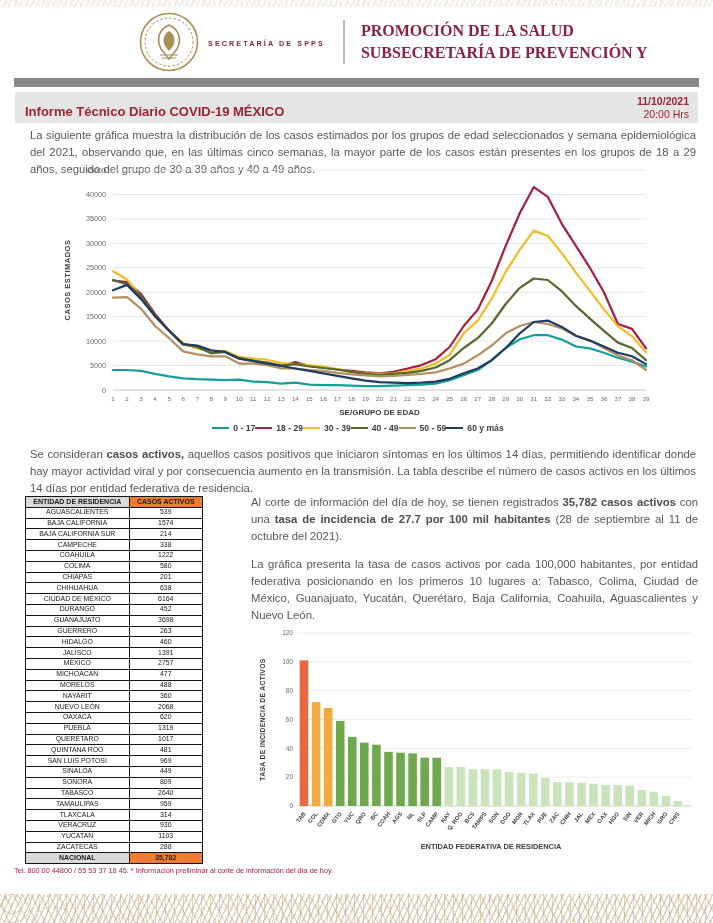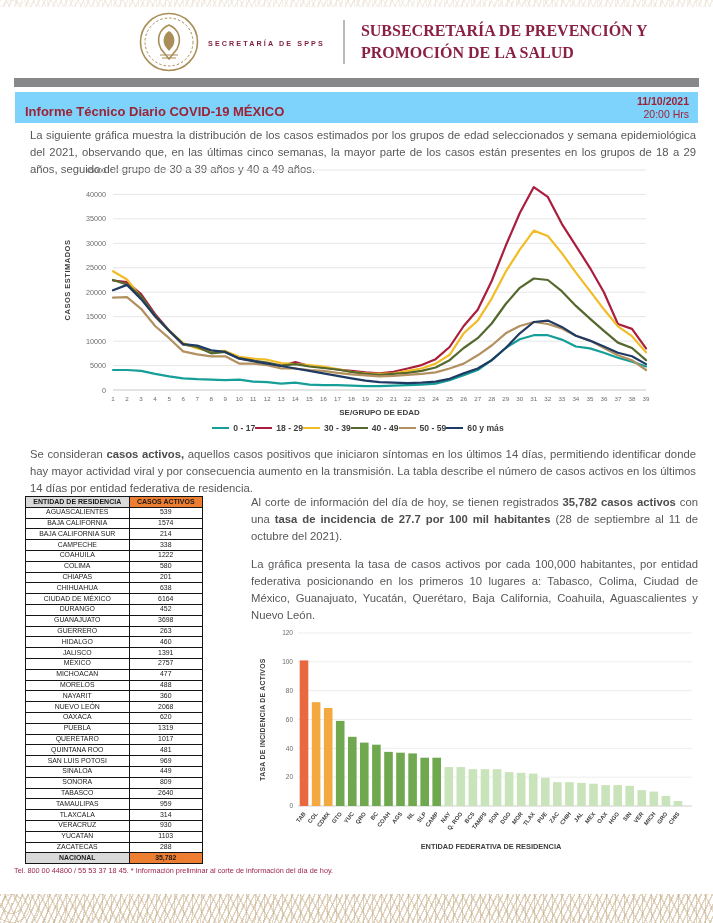--- a/index.html
+++ b/index.html
@@ -20,21 +20,21 @@
   .wordmark{margin-left:8px;color:#7d1d3f;}
   .wordmark .big{font-family:"Liberation Serif","DejaVu Serif",serif;font-weight:bold;
                  font-size:35px;line-height:34px;letter-spacing:1px;}
   .wordmark .small{font-size:7.2px;letter-spacing:2.1px;font-weight:bold;margin-top:2px;color:#7d1d3f;}
   .hdr-divider{width:2px;height:44px;background:#b9b9b9;margin:0 16px 0 18px;}
   .subsec{font-family:"Liberation Serif","DejaVu Serif",serif;font-weight:bold;
           font-size:16px;line-height:1.35;color:#8a2042;}
 
   .gray-bar{position:absolute;left:14px;top:78px;width:685px;height:9px;background:#87888a;}
 
-  .title-bar{position:absolute;left:15px;top:92px;width:683px;height:31px;background:#7dd3fc;}
+  .title-bar{position:absolute;left:15px;top:92px;width:683px;height:31px;background:#e5e5e5;}
   .title-bar .ttl{position:absolute;left:10px;bottom:4px;color:#9d2235;font-weight:bold;font-size:13px;}
   .title-bar .dt{position:absolute;right:9px;top:3px;text-align:right;color:#9d2235;font-size:10.5px;line-height:1.25;}
   .title-bar .dt .d{font-weight:bold;text-align:center;}
 
   .para{position:absolute;color:#57585b;font-size:11.3px;line-height:1.5;text-align:justify;}
   #p1{left:30px;top:127px;width:666px;}
   #p2{left:30px;top:446px;width:666px;}
   #p3{left:251px;top:494px;width:447px;}
   #p4{left:251px;top:556px;width:447px;}
   .bld{font-weight:bold;color:#4c4d4f;}
@@ -75,22 +75,22 @@
       <circle cx="31" cy="31" r="24" fill="none" stroke="#a98e58" stroke-width="1" stroke-dasharray="2.5 2"></circle>
       <path d="M31 14 C41 18 44 28 39 38 L31 48 L23 38 C18 28 21 18 31 14 Z" fill="none" stroke="#a98e58" stroke-width="1.6"></path>
       <path d="M31 20 C36 23 38 29 35 35 L31 40 L27 35 C24 29 26 23 31 20 Z" fill="#a98e58"></path>
       <path d="M22 44 L40 44 M24 47 L38 47" stroke="#a98e58" stroke-width="1.2"></path>
     </svg>
     <div class="wordmark">
       <div class="small">SECRETARÍA DE SPPS</div>
     </div>
     <div class="hdr-divider"></div>
     <div class="subsec">
+      <div>PROMOCIÓN DE LA SALUD</div>
       <div>SUBSECRETARÍA DE PREVENCIÓN Y</div>
-      <div>PROMOCIÓN DE LA SALUD</div>
     </div>
   </div>
 
   <div class="gray-bar"></div>
 
   <div class="title-bar">
     <div class="ttl">Informe Técnico Diario COVID-19 MÉXICO</div>
     <div class="dt">
       <div class="d">11/10/2021</div>
       <div>20:00 Hrs</div>

